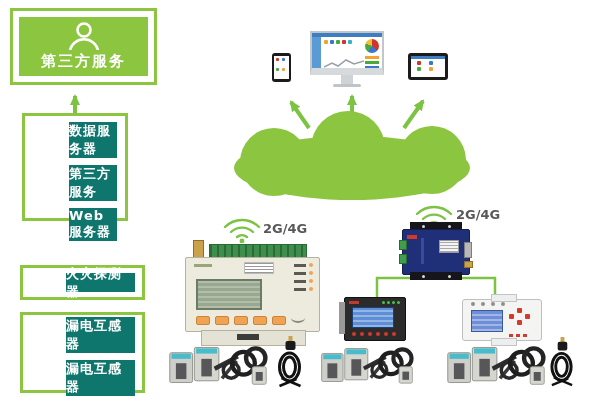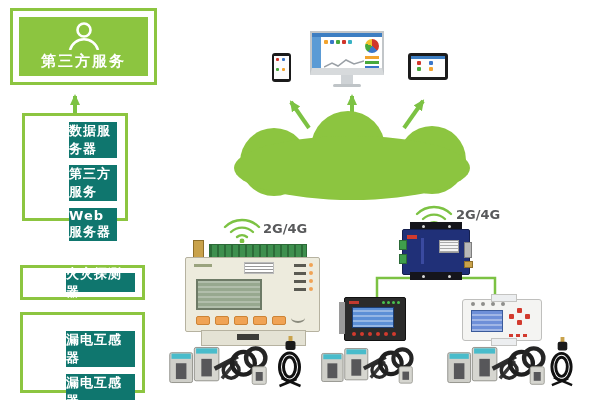--- a/index.html
+++ b/index.html
@@ -16,21 +16,21 @@
   #third-party .inner{flex:1;background:#8CC540;display:flex;flex-direction:column;align-items:center;justify-content:center;gap:2px;}
   #third-party .inner .lbl{color:#fff;font-weight:bold;font-size:15px;letter-spacing:2px;}
 
   
   #server-stack{left:22px;top:113px;width:106px;height:108px;padding:6px 8px;display:flex;flex-direction:column;gap:7px;}
   #server-stack .gitem{flex:1;font-size:13px;}
 
   #fire-box{left:20px;top:265px;width:125px;height:35px;padding:5px 7px;display:flex;}
   #fire-box .gitem{flex:1;font-size:13px;}
 
-  #sensor-stack{left:20px;top:312px;width:125px;height:81px;padding:16px 7px;display:flex;flex-direction:column;gap:7px;}
+  #sensor-stack{left:20px;top:312px;width:125px;height:81px;padding:2px 7px;display:flex;flex-direction:column;gap:7px;}
   #sensor-stack .gitem{flex:1;font-size:13px;}
 
   
   #cloud-svg{left:226px;top:110px;}
   #cloud-label{left:236px;top:150px;width:240px;text-align:center;color:#fff;font-size:20px;font-weight:bold;letter-spacing:1px;}
 
   
   .wifi-label{font-size:13px;font-weight:bold;color:#58595B;}
   #wifi-label-left{left:263px;top:221px;}
   #wifi-label-right{left:456px;top:207px;}

